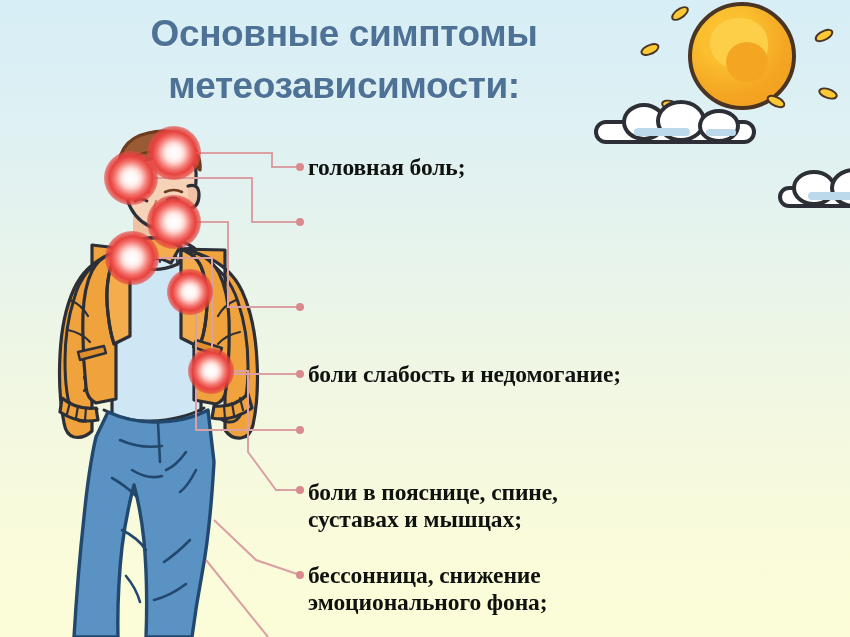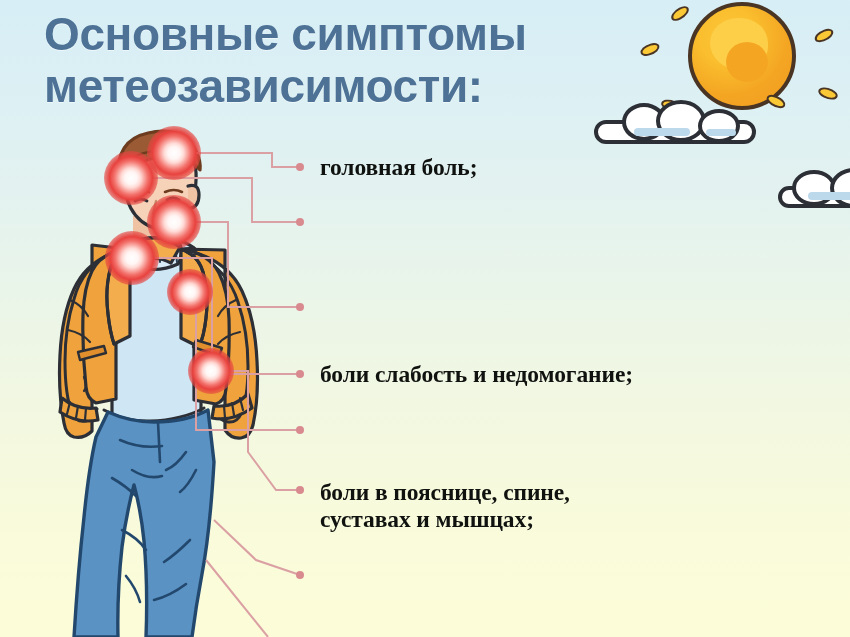--- a/index.html
+++ b/index.html
@@ -66,40 +66,40 @@
     background: #bcd9ec;
     border-radius: 6px;
   }
 
   
   .title {
     position: absolute;
     left: 44px; top: 8px;
     width: 600px;
     color: #4d7296;
-    font-size: 46px;
+    font-size: 37px;
     font-weight: 700;
     line-height: 52px;
     letter-spacing: -0.4px;
     white-space: pre-line;
     text-shadow: 0 1px 0 rgba(255,255,255,.5);
+    text-align: center;
   }
 
   
   .symptom {
     position: absolute;
     left: 308px;
     color: #10120f;
     font-family: "Liberation Serif", serif;
     font-size: 23.5px;
     font-weight: 700;
     line-height: 27px;
     white-space: pre-line;
     letter-spacing: -0.1px;
-    margin-left: 12px;
   }
   .enddot {
     position: absolute;
     width: 8px; height: 8px;
     border-radius: 50%;
     background: #d98a8f;
   }
 
   
   .lines { position: absolute; left: 0; top: 0; width: 850px; height: 637px; }
@@ -284,14 +284,16 @@
   <div class="enddot" style="left:296px; top:370px;"></div>
   <div class="symptom" style="top:361px;">боли слабость и недомогание;</div>
 
   <div class="enddot" style="left:296px; top:426px;"></div>
 
   <div class="enddot" style="left:296px; top:486px;"></div>
   <div class="symptom" style="top:479px;">боли в пояснице, спине,
 суставах и мышцах;</div>
 
   <div class="enddot" style="left:296px; top:571px;"></div>
+  <div class="symptom" style="top:562px;">бессонница, снижение
+эмоционального фона;</div>
 
 </div>
 
 </body></html>

